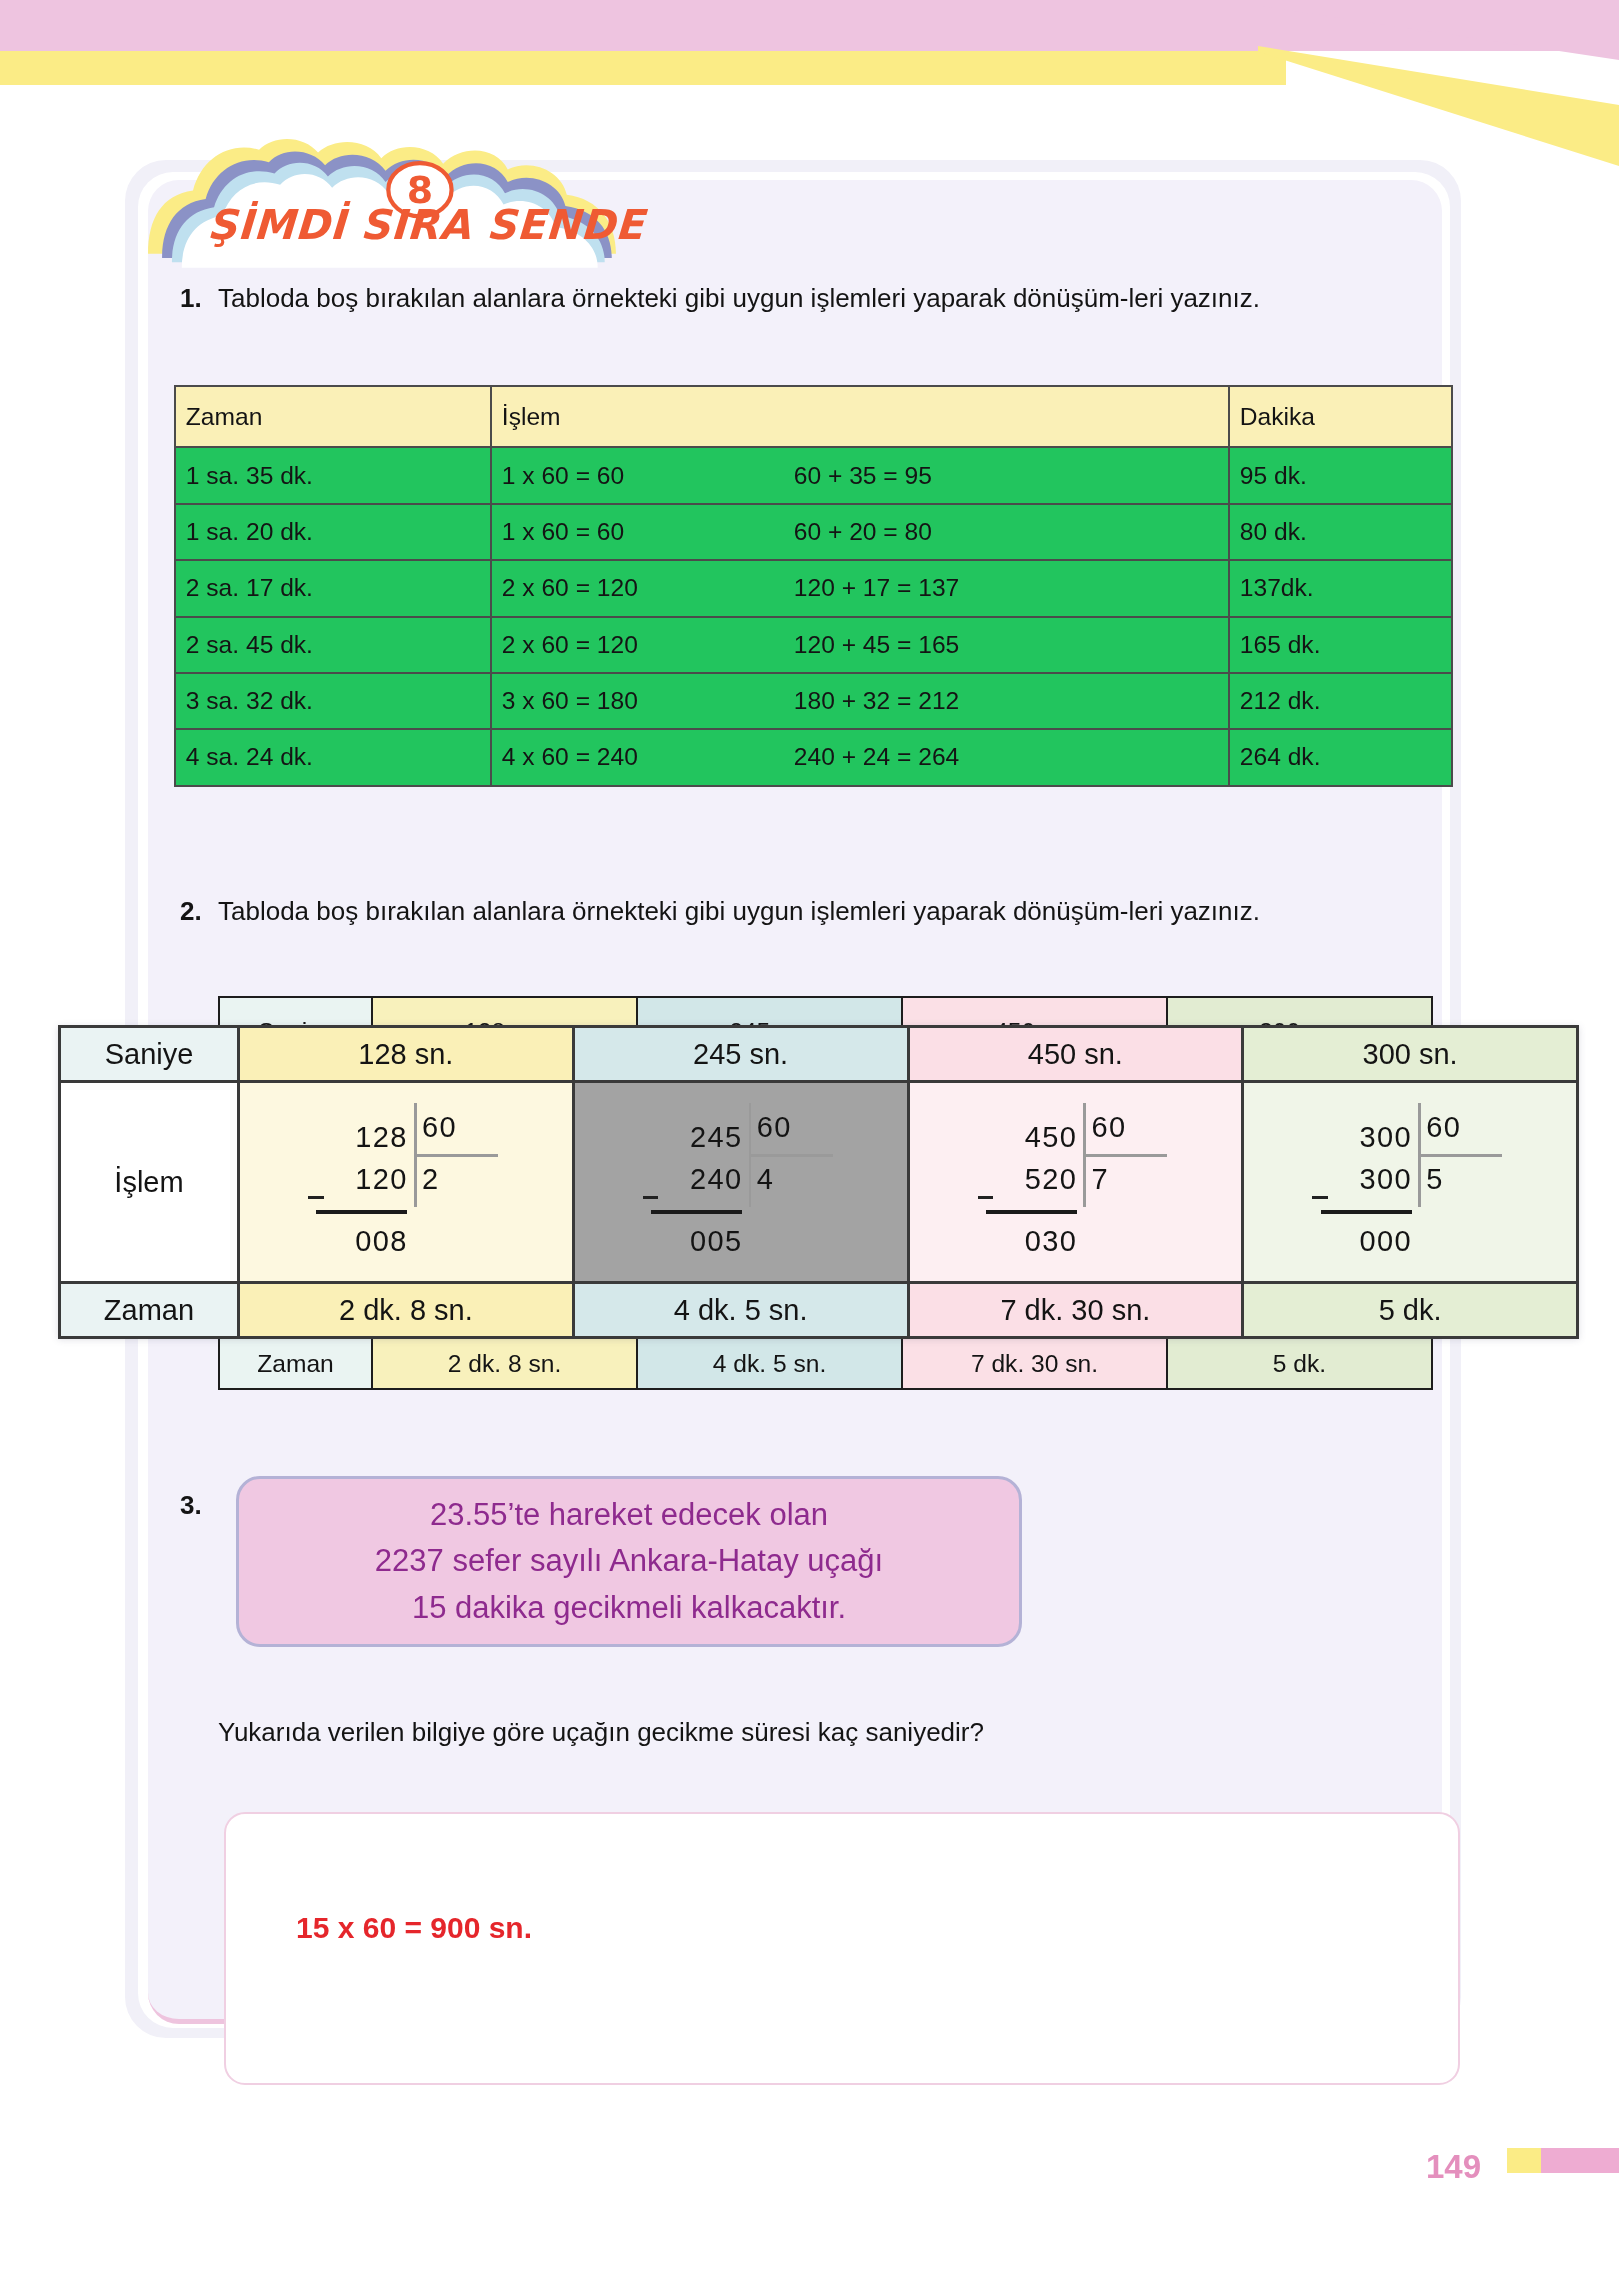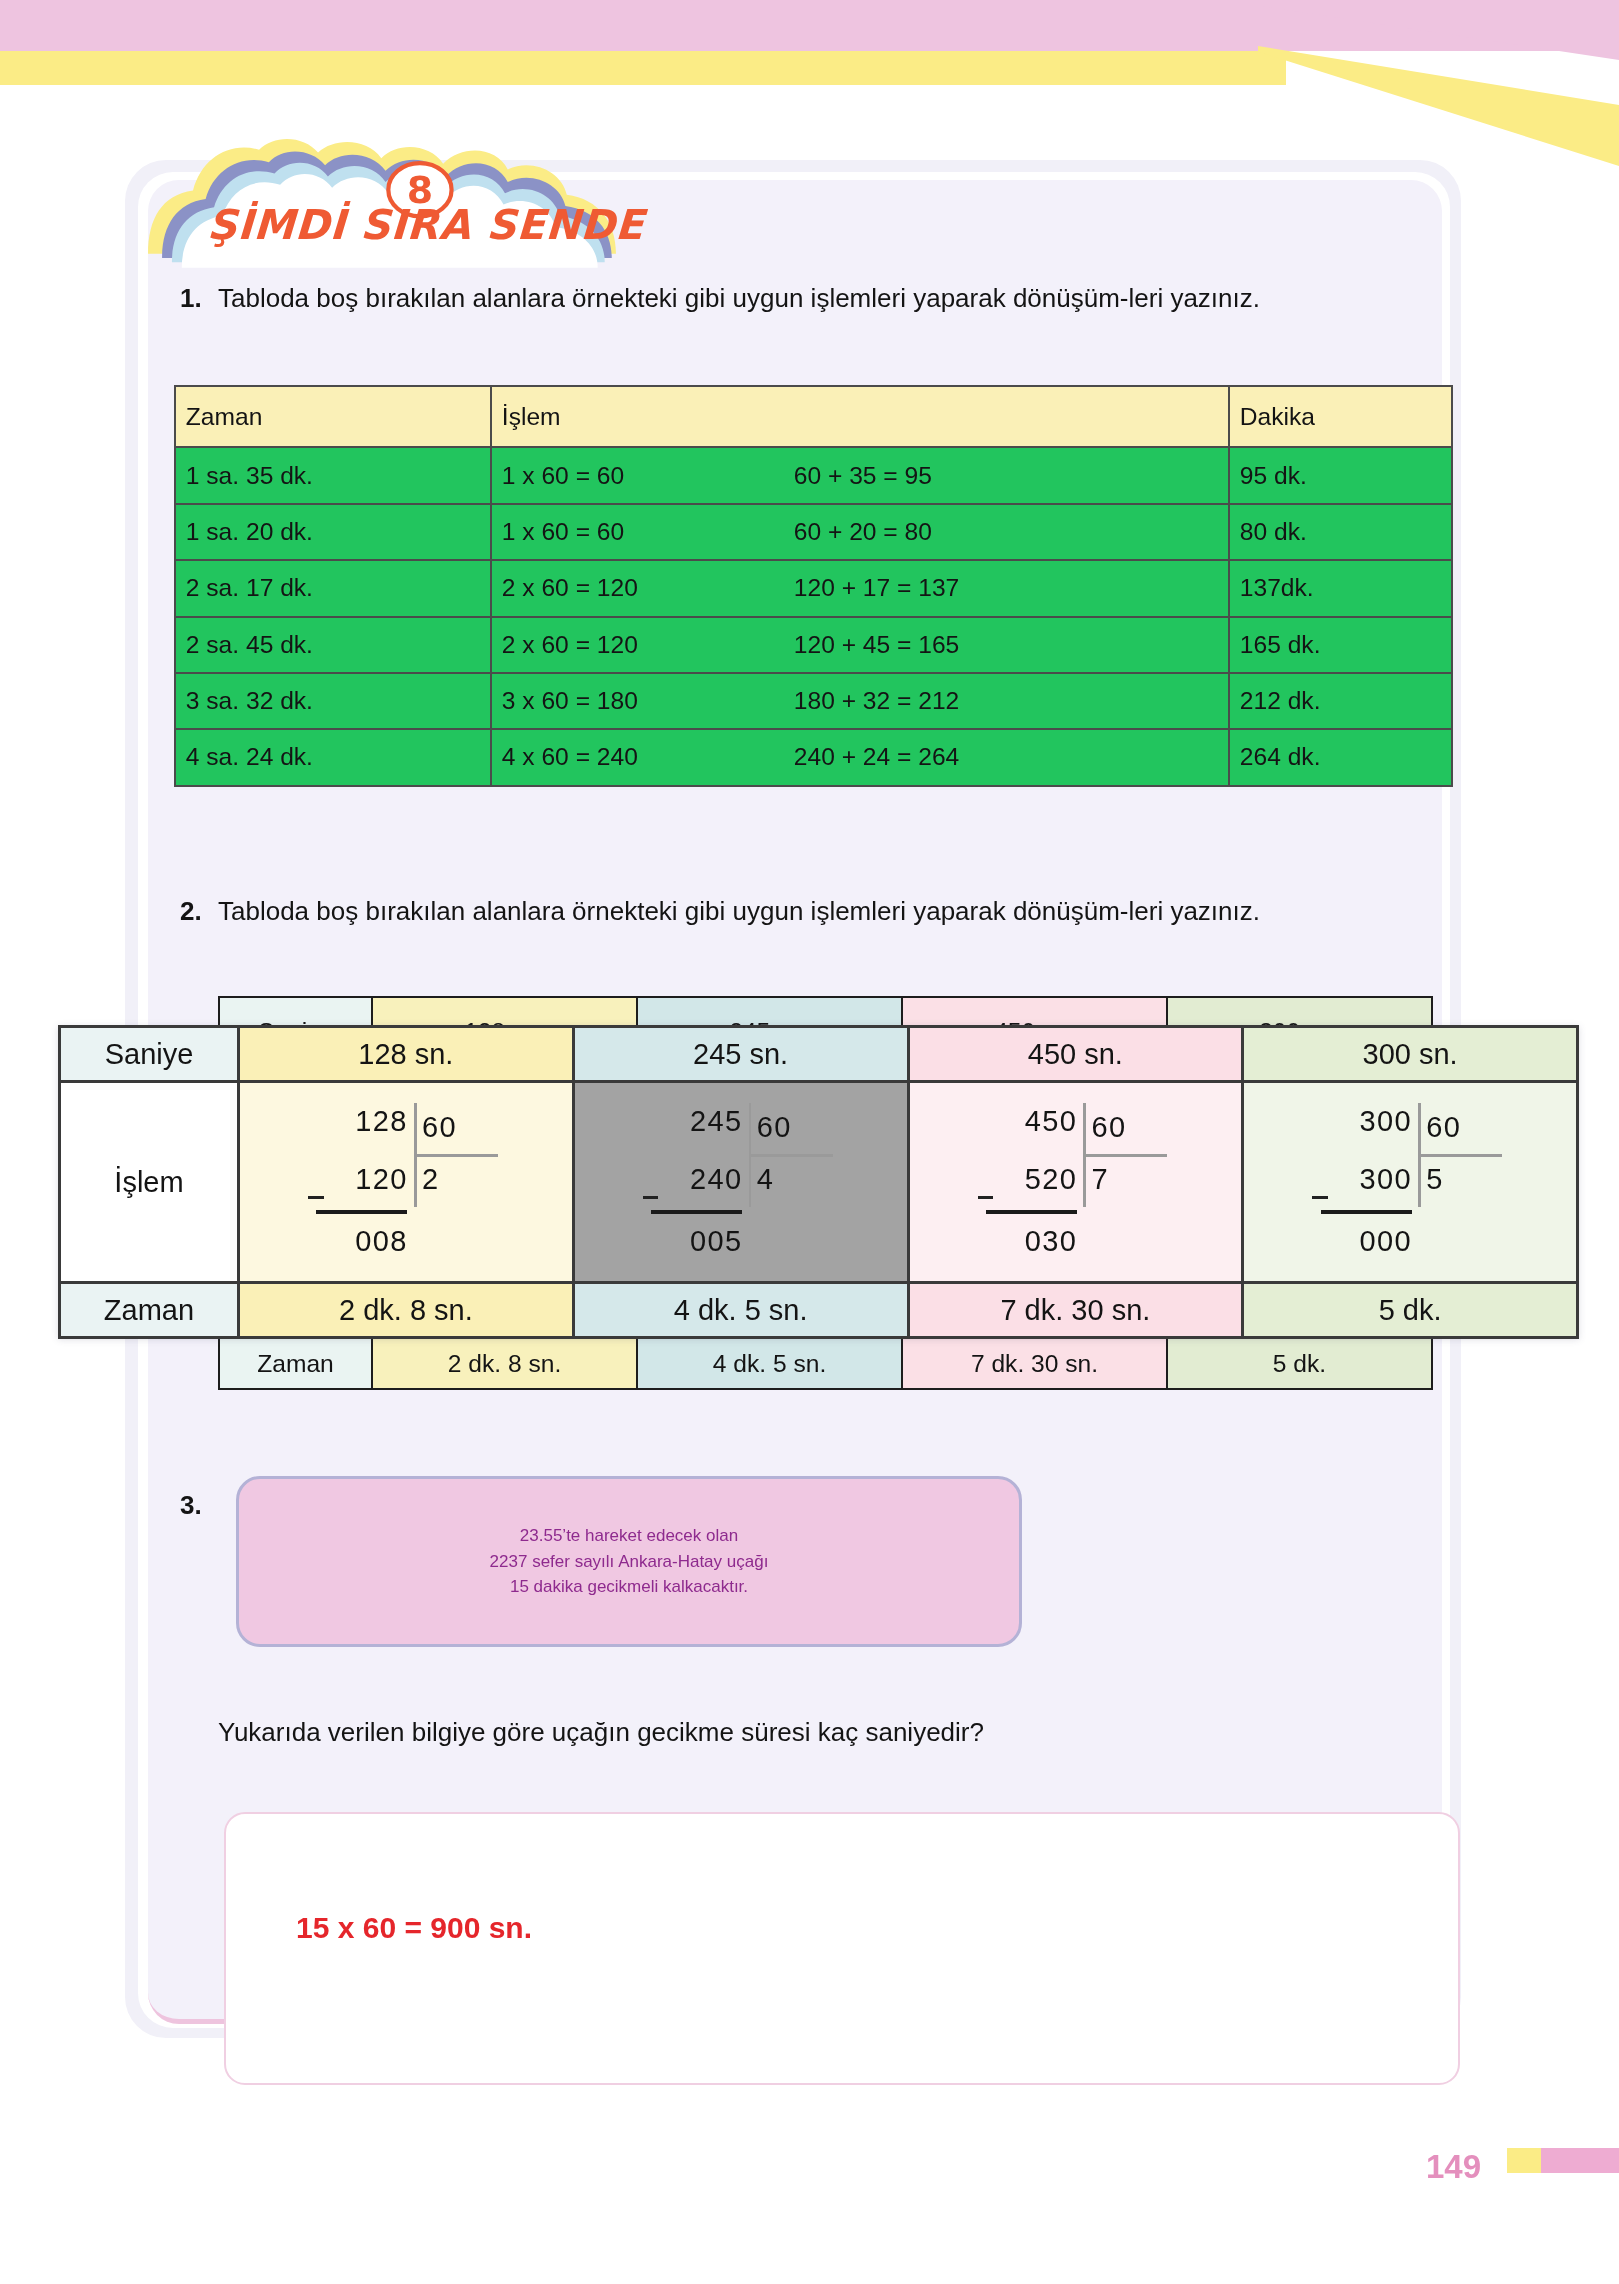--- a/index.html
+++ b/index.html
@@ -164,21 +164,21 @@
   .bd-3{background:#fdeff2;}
   .bd-4{background:#f0f5e8;}
 
   
   .div-box{
     position:relative;width:190px;margin:0 auto;
     font-size:29px;line-height:1;color:#141414;
     height:169px;
   }
   .div-box .dividend{
-    position:absolute;left:0;top:9px;width:97px;text-align:right;
+    position:absolute;left:0;top:25px;width:97px;text-align:right;
     letter-spacing:1.4px;
   }
   .div-box .divisor{
     position:absolute;left:111px;top:15.5px;text-align:left;
     letter-spacing:1.4px;
   }
   .div-box .subtrahend{
     position:absolute;left:0;top:67px;width:97px;text-align:right;
     letter-spacing:1.4px;
   }
@@ -211,21 +211,21 @@
   .callout{
     position:absolute;left:236px;top:1476px;width:780px;height:165px;
     background:#f0c8e2;
     border:3.5px solid #b4b2d6;
     border-radius:24px;
     display:flex;flex-direction:column;
     align-items:center;justify-content:center;
     z-index:3;
   }
   .callout div{
-    font-size:17px;color:#8e2a8e;line-height:1.5;white-space:nowrap;
+    font-size:31px;color:#8e2a8e;line-height:1.5;white-space:nowrap;
   }
 
   .q3-prompt{
     position:absolute;left:218px;top:1717px;
     font-size:26px;color:#141414;
   }
 
   .answer-box{
     position:absolute;left:224px;top:1812px;width:1204px;height:269px;
     background:#ffffff;border:2.8px solid #f0cfe2;border-radius:21px;

